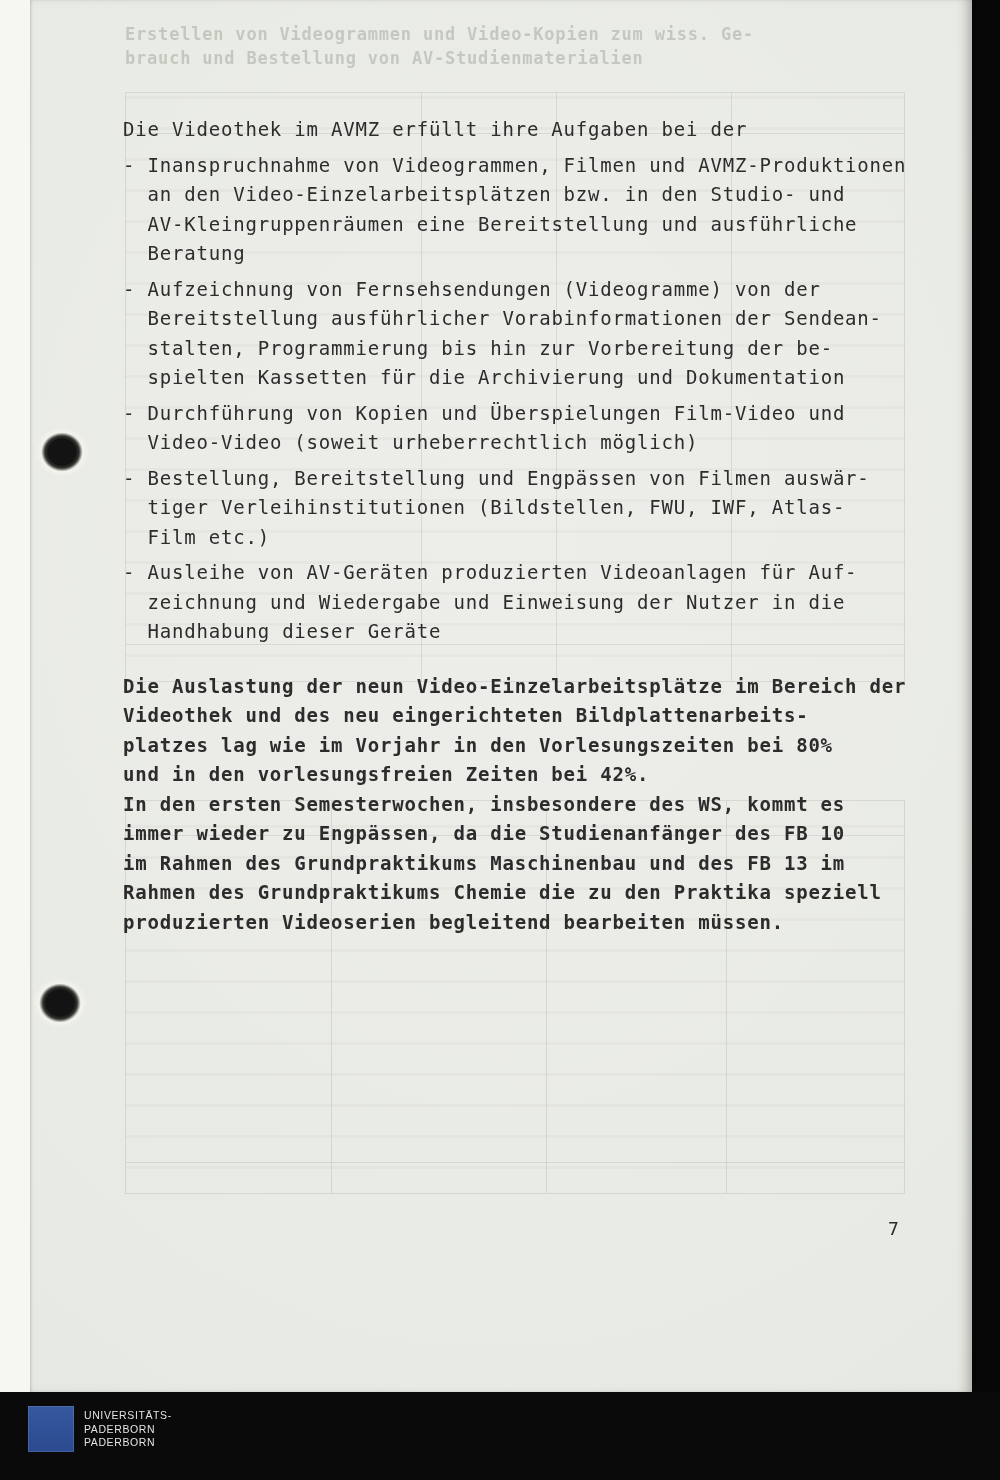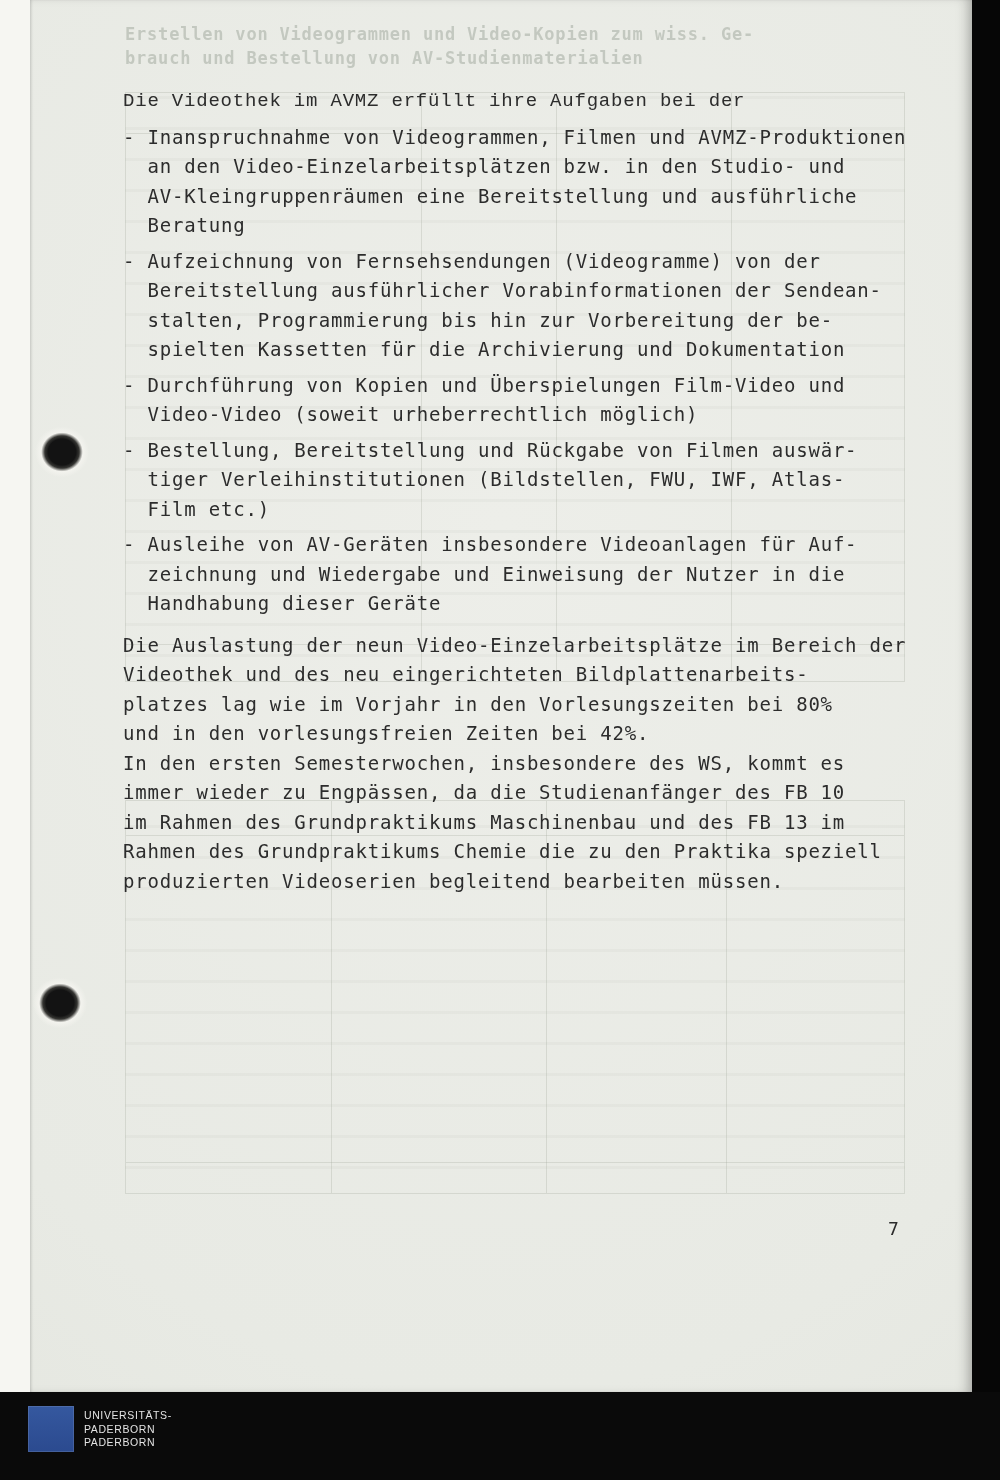--- a/index.html
+++ b/index.html
@@ -58,25 +58,25 @@
   .content {
     position: absolute; left: 93px; top: 48px;
     width: 810px; z-index: 2;
     color: #2c2c2c;
     font-size: 19px; line-height: 29.5px; letter-spacing: 0.8px;
   }
   .heading {
     margin: 0; font-size: 19px; font-weight: bold;
     color: #1f1f1f; letter-spacing: 0.8px;
   }
-  .intro { margin: 39px 0 0 0; white-space: pre-line; font-family: Liberation Mono, monospace; }
+  .intro { margin: 67px 0 0 0; white-space: pre-line; }
   .bullet { position: relative; padding-left: 24.5px; margin-top: 6px; }
   .bullet .dash { position: absolute; left: 0; top: 0; }
   .bullet .btext { white-space: pre-line; display: block; }
-  .para { margin: 12px 0 0 0; white-space: pre-line; }
+  .para { margin: 25px 0 0 0; white-space: pre-line; font-weight: bold; }
   .para.tables-note { margin-top: 42px; }
 
   .pagenum {
     position: absolute; left: 858px; top: 1218px; z-index: 2;
     font-size: 18px; letter-spacing: 0.8px; color: #2c2c2c;
   }
 
   
   .hole {
     position: absolute; width: 66px; height: 62px; z-index: 3;
@@ -158,27 +158,27 @@
 stalten, Programmierung bis hin zur Vorbereitung der be-
 spielten Kassetten für die Archivierung und Dokumentation</span>
       </div>
       <div class="bullet">
         <span class="dash">-</span>
         <span class="btext">Durchführung von Kopien und Überspielungen Film-Video und
 Video-Video (soweit urheberrechtlich möglich)</span>
       </div>
       <div class="bullet">
         <span class="dash">-</span>
-        <span class="btext">Bestellung, Bereitstellung und Rückgabe von Filmen auswär-
+        <span class="btext">Bestellung, Bereitstellung und Engpässen von Filmen auswär-
 tiger Verleihinstitutionen (Bildstellen, FWU, IWF, Atlas-
 Film etc.)</span>
       </div>
       <div class="bullet">
         <span class="dash">-</span>
-        <span class="btext">Ausleihe von AV-Geräten insbesondere Videoanlagen für Auf-
+        <span class="btext">Ausleihe von AV-Geräten produzierten Videoanlagen für Auf-
 zeichnung und Wiedergabe und Einweisung der Nutzer in die
 Handhabung dieser Geräte</span>
       </div>
 
       <p class="para">Die Auslastung der neun Video-Einzelarbeitsplätze im Bereich der
 Videothek und des neu eingerichteten Bildplattenarbeits-
 platzes lag wie im Vorjahr in den Vorlesungszeiten bei 80%
 und in den vorlesungsfreien Zeiten bei 42%.
 In den ersten Semesterwochen, insbesondere des WS, kommt es
 immer wieder zu Engpässen, da die Studienanfänger des FB 10

